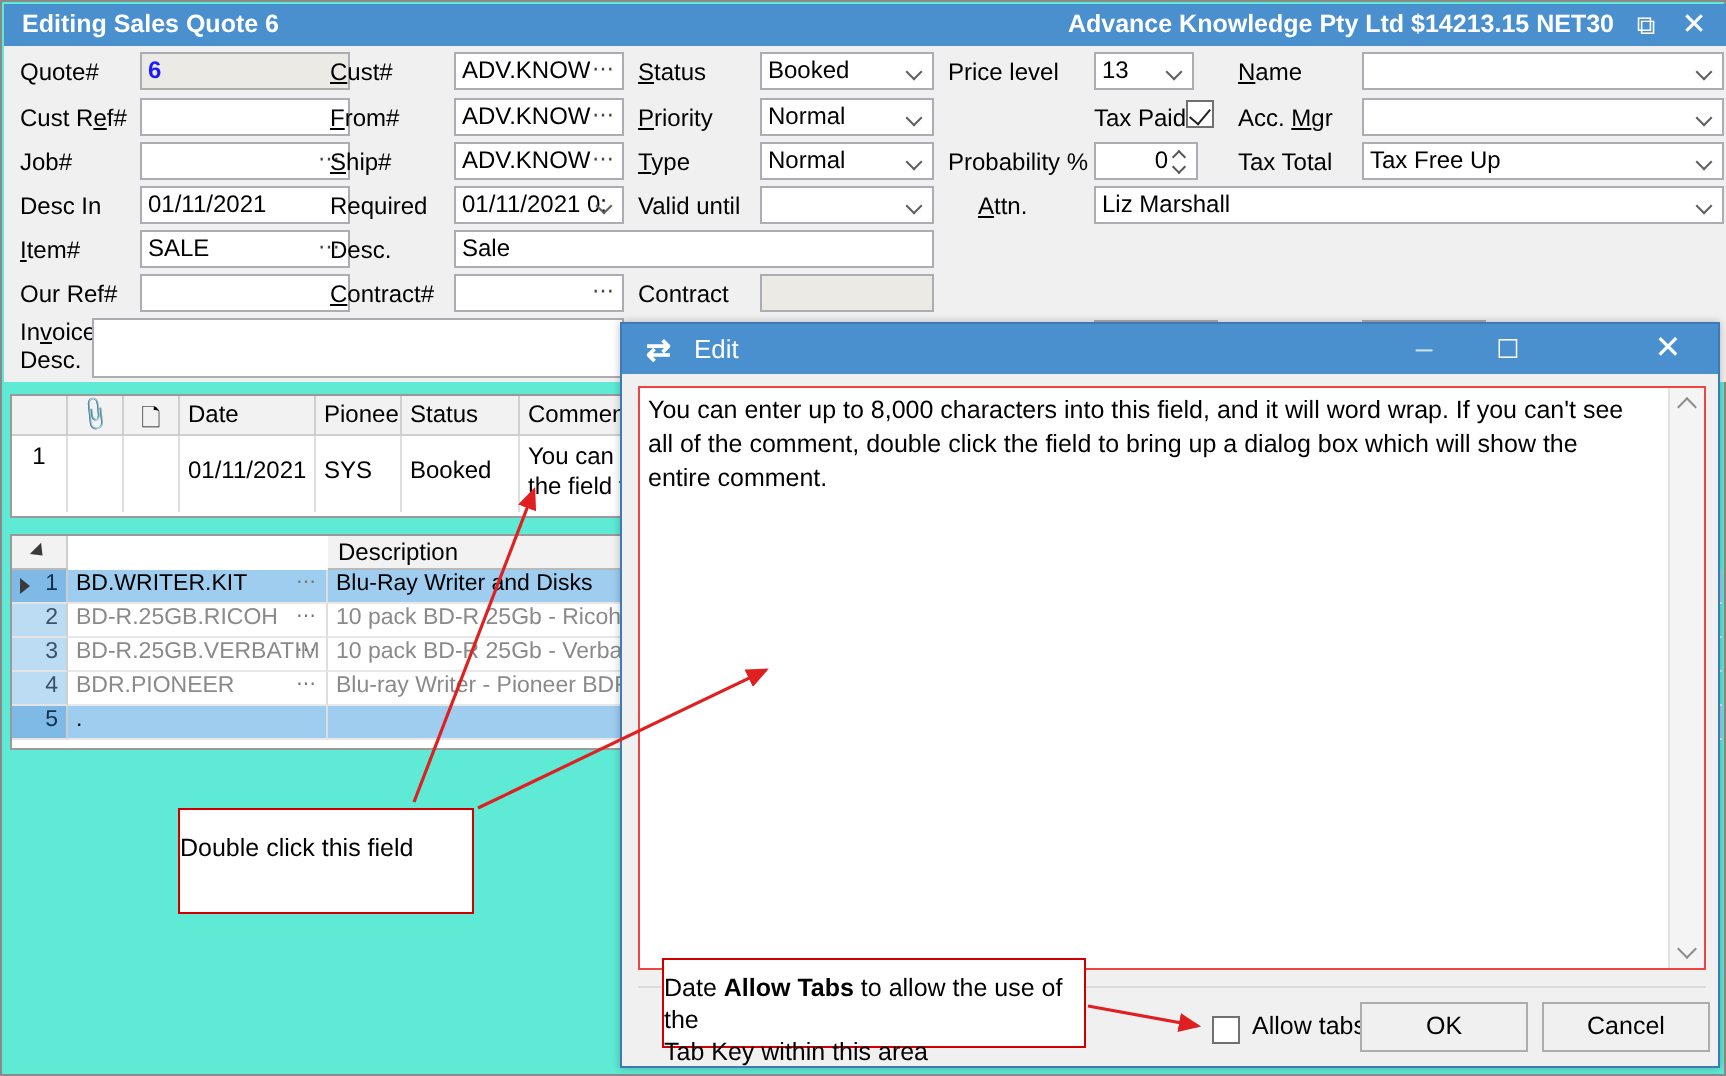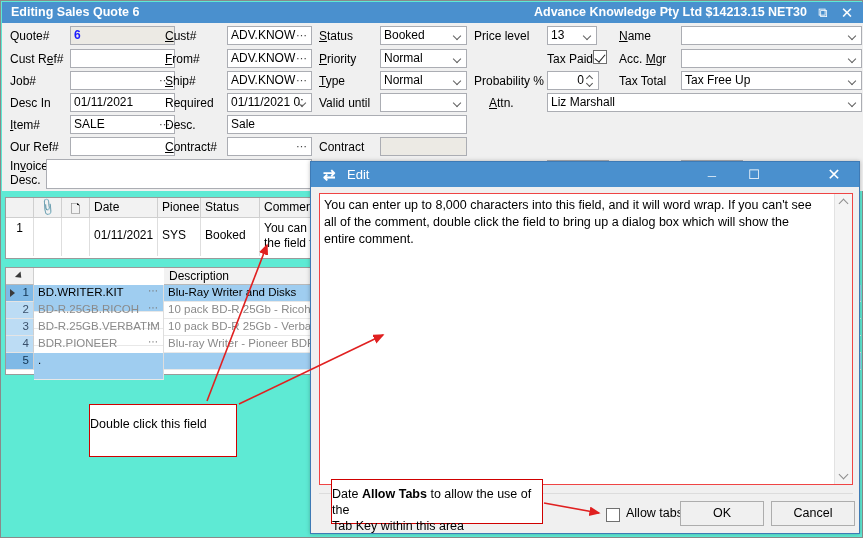--- a/index.html
+++ b/index.html
@@ -76,21 +76,21 @@
   
   #stock-grid{position:absolute;left:4px;top:266px;width:855px;height:108px;
     box-sizing:border-box;border:1px solid #9a9a9a;background:#fff;}
   .sg-hdr{position:absolute;top:0;height:17px;box-sizing:border-box;background:#f2f2f2;
     border-right:1px solid #cfcfcf;border-bottom:1px solid #b9b9b9;
     font-size:12px;padding:1px 0 0 5px;overflow:hidden;white-space:nowrap;}
   .sg-row{position:absolute;left:0;width:855px;height:17px;box-sizing:border-box;}
   .sg-rownum{position:absolute;left:0;top:0;width:28px;height:17px;box-sizing:border-box;
     background:#bcdcf4;border-right:1px solid #cfcfcf;border-bottom:1px solid #e4e4e4;
     font-size:11.5px;text-align:right;padding:1px 4px 0 0;color:#39506b;}
-  .sg-c1{position:absolute;left:28px;top:0;width:130px;height:27px;box-sizing:border-box;
+  .sg-c1{position:absolute;left:28px;top:0;width:130px;height:17px;box-sizing:border-box;
     border-right:1px solid #dedede;border-bottom:1px solid #e8e8e8;font-size:11.5px;
     padding:1px 0 0 4px;overflow:hidden;white-space:nowrap;}
   .sg-c2{position:absolute;left:158px;top:0;right:0;height:17px;box-sizing:border-box;
     border-bottom:1px solid #e8e8e8;font-size:11.5px;padding:1px 0 0 4px;
     overflow:hidden;white-space:nowrap;}
   .sg-row.sel .sg-c1,.sg-row.sel .sg-c2{background:#9fcdf0;color:#000;}
   .sg-row.sel .sg-rownum{background:#7fb9e6;color:#11324f;}
   .sg-row.dim .sg-c1,.sg-row.dim .sg-c2{color:#8a8a8a;}
   .sg-arrow{position:absolute;left:4px;top:4px;width:0;height:0;
     border-left:5px solid #3a3a3a;border-top:4px solid transparent;border-bottom:4px solid transparent;}

